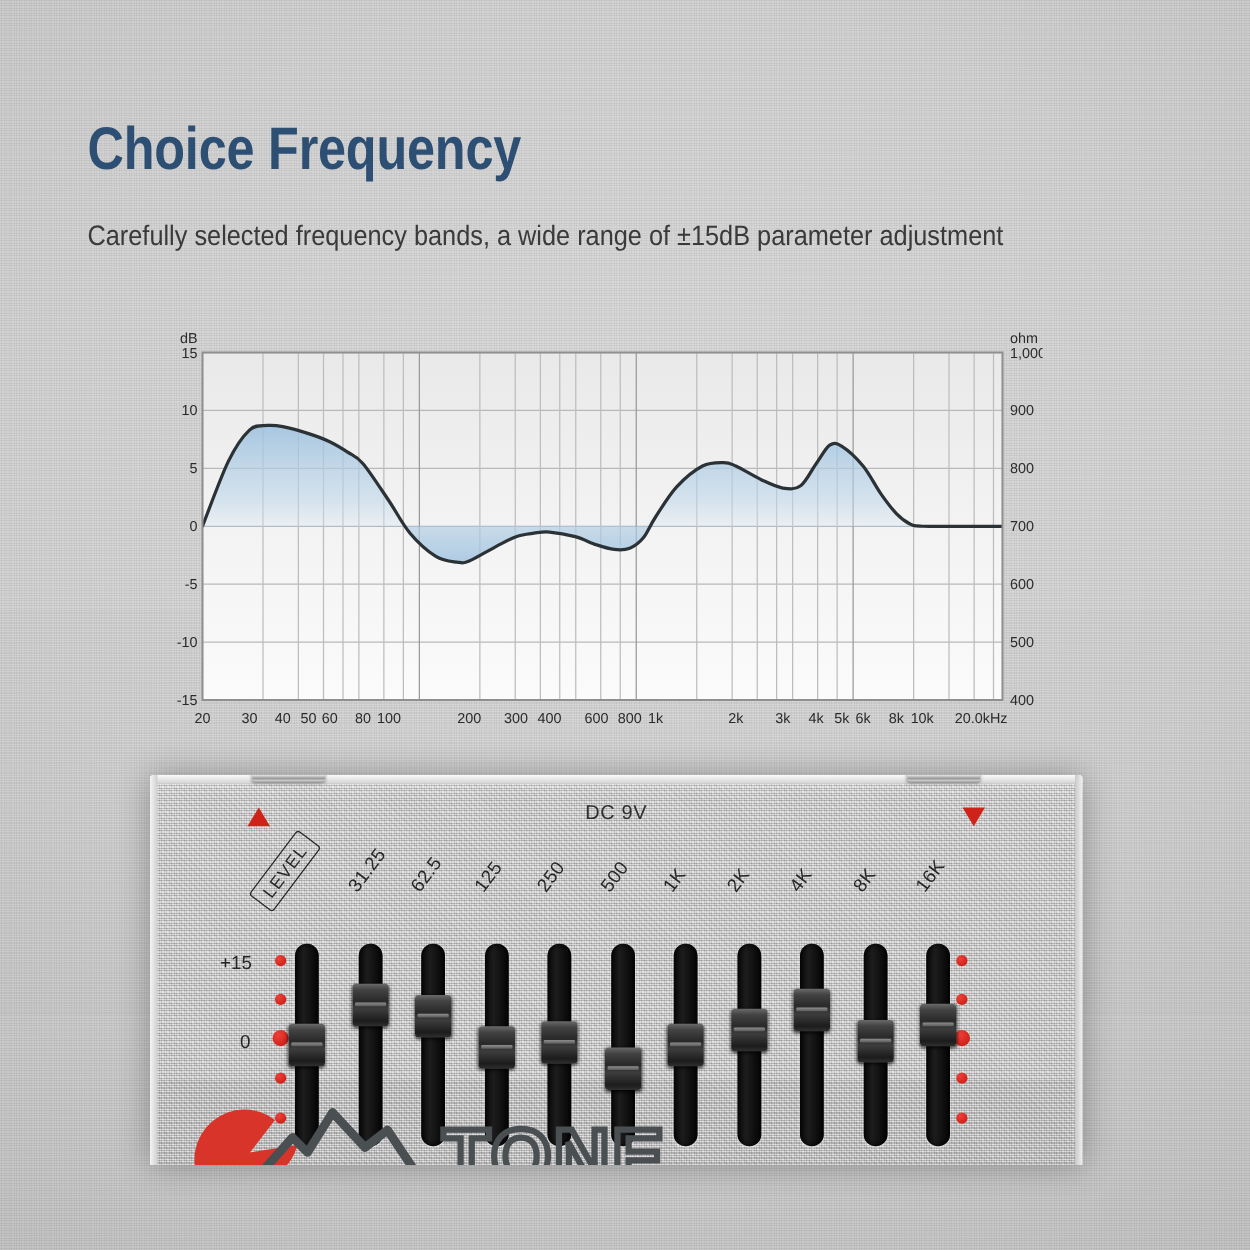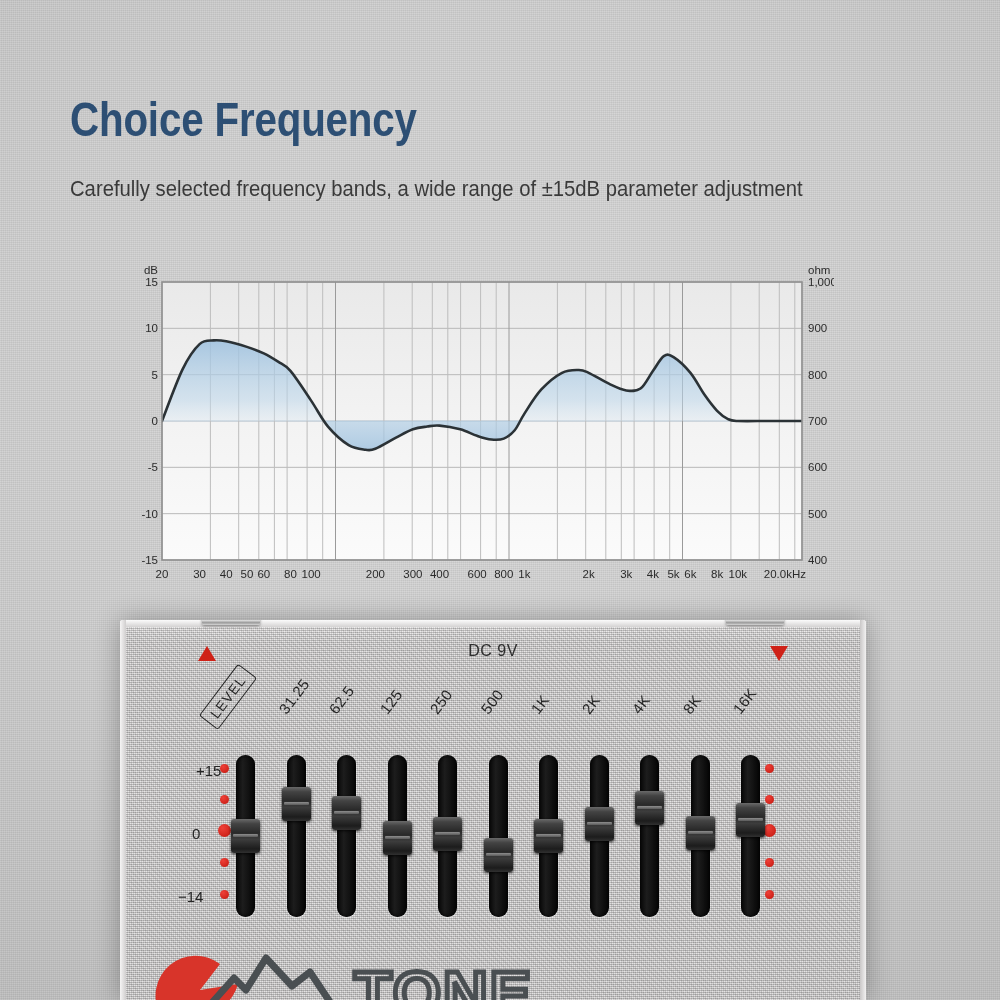--- a/index.html
+++ b/index.html
@@ -39,21 +39,21 @@
     white-space:nowrap;
   }
 
   
   #chart-wrap{position:absolute;left:134px;top:262px;width:700px;height:330px;}
   #chart-svg{display:block;}
   .axtxt{font-family:"Liberation Sans",sans-serif;fill:#2b2b2b;}
 
   
   #pedal{
-    position:absolute;left:120px;top:620px;width:746px;height:380px;
+    position:absolute;left:120px;top:620px;width:746px;height:312px;
     background:
       linear-gradient(180deg,#eceaea 0%,#dcdada 3%,#d2d0d0 6%,#cdcbcb 100%);
     border-radius:3px 3px 0 0;
     box-shadow:0 0 26px rgba(0,0,0,.30);
     overflow:hidden;
   }
   #pedal:after{
     content:"";position:absolute;inset:0;pointer-events:none;
     background-image:
       repeating-linear-gradient(0deg, rgba(255,255,255,.30) 0 1px, rgba(90,90,90,.26) 1px 2px),
@@ -338,21 +338,21 @@
         <div class="slot" style="left: 570.5px;">
           <div class="knob" style="top: 60.52px;"></div>
         </div>
         <div class="slabel" style="left: 572.5px;">8K</div>
         <div class="slot" style="left: 621px;">
           <div class="knob" style="top: 47.76px;"></div>
         </div>
         <div class="slabel" style="left: 623px;">16K</div>
       </div>
 
-    <div class="dbtxt" id="db-plus" style="left:76px;top:142px;">+15</div>
+    <div class="dbtxt" id="db-plus" style="left:56px;top:142px;">+15</div>
     <div class="dbtxt" id="db-zero" style="left:72px;top:205px;">0</div>
     <div class="dbtxt" id="db-minus" style="left:58px;top:268px;">−14</div>
 
     <div class="dot" style="left:100px;top:144px;"></div>
     <div class="dot" style="left:100px;top:175px;"></div>
     <div class="dot big" style="left:98px; top:204px;"></div>
     <div class="dot" style="left:100px;top:238px;"></div>
     <div class="dot" style="left:100px;top:270px;"></div>
 
     <div class="dot" style="right:92px;top:144px;"></div>

